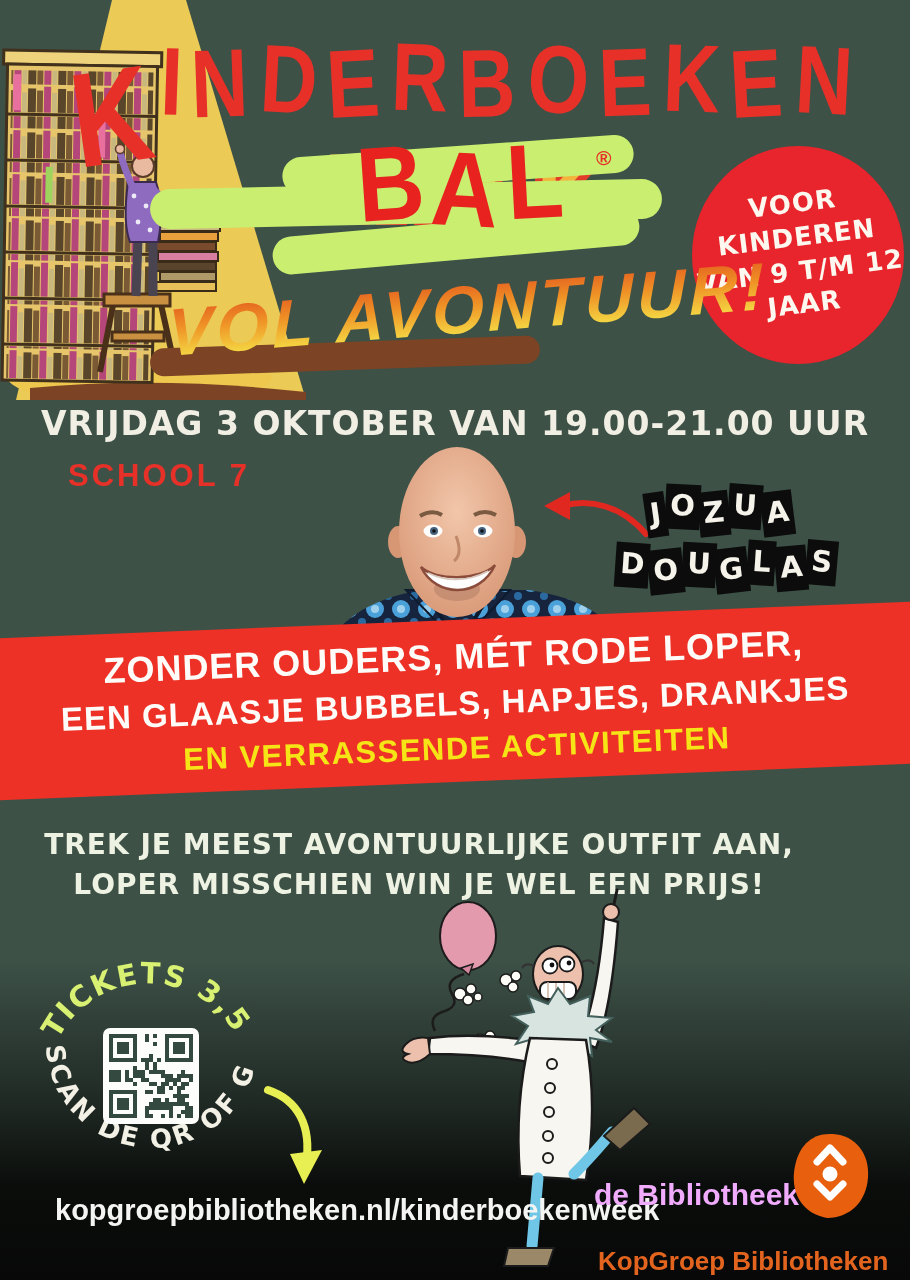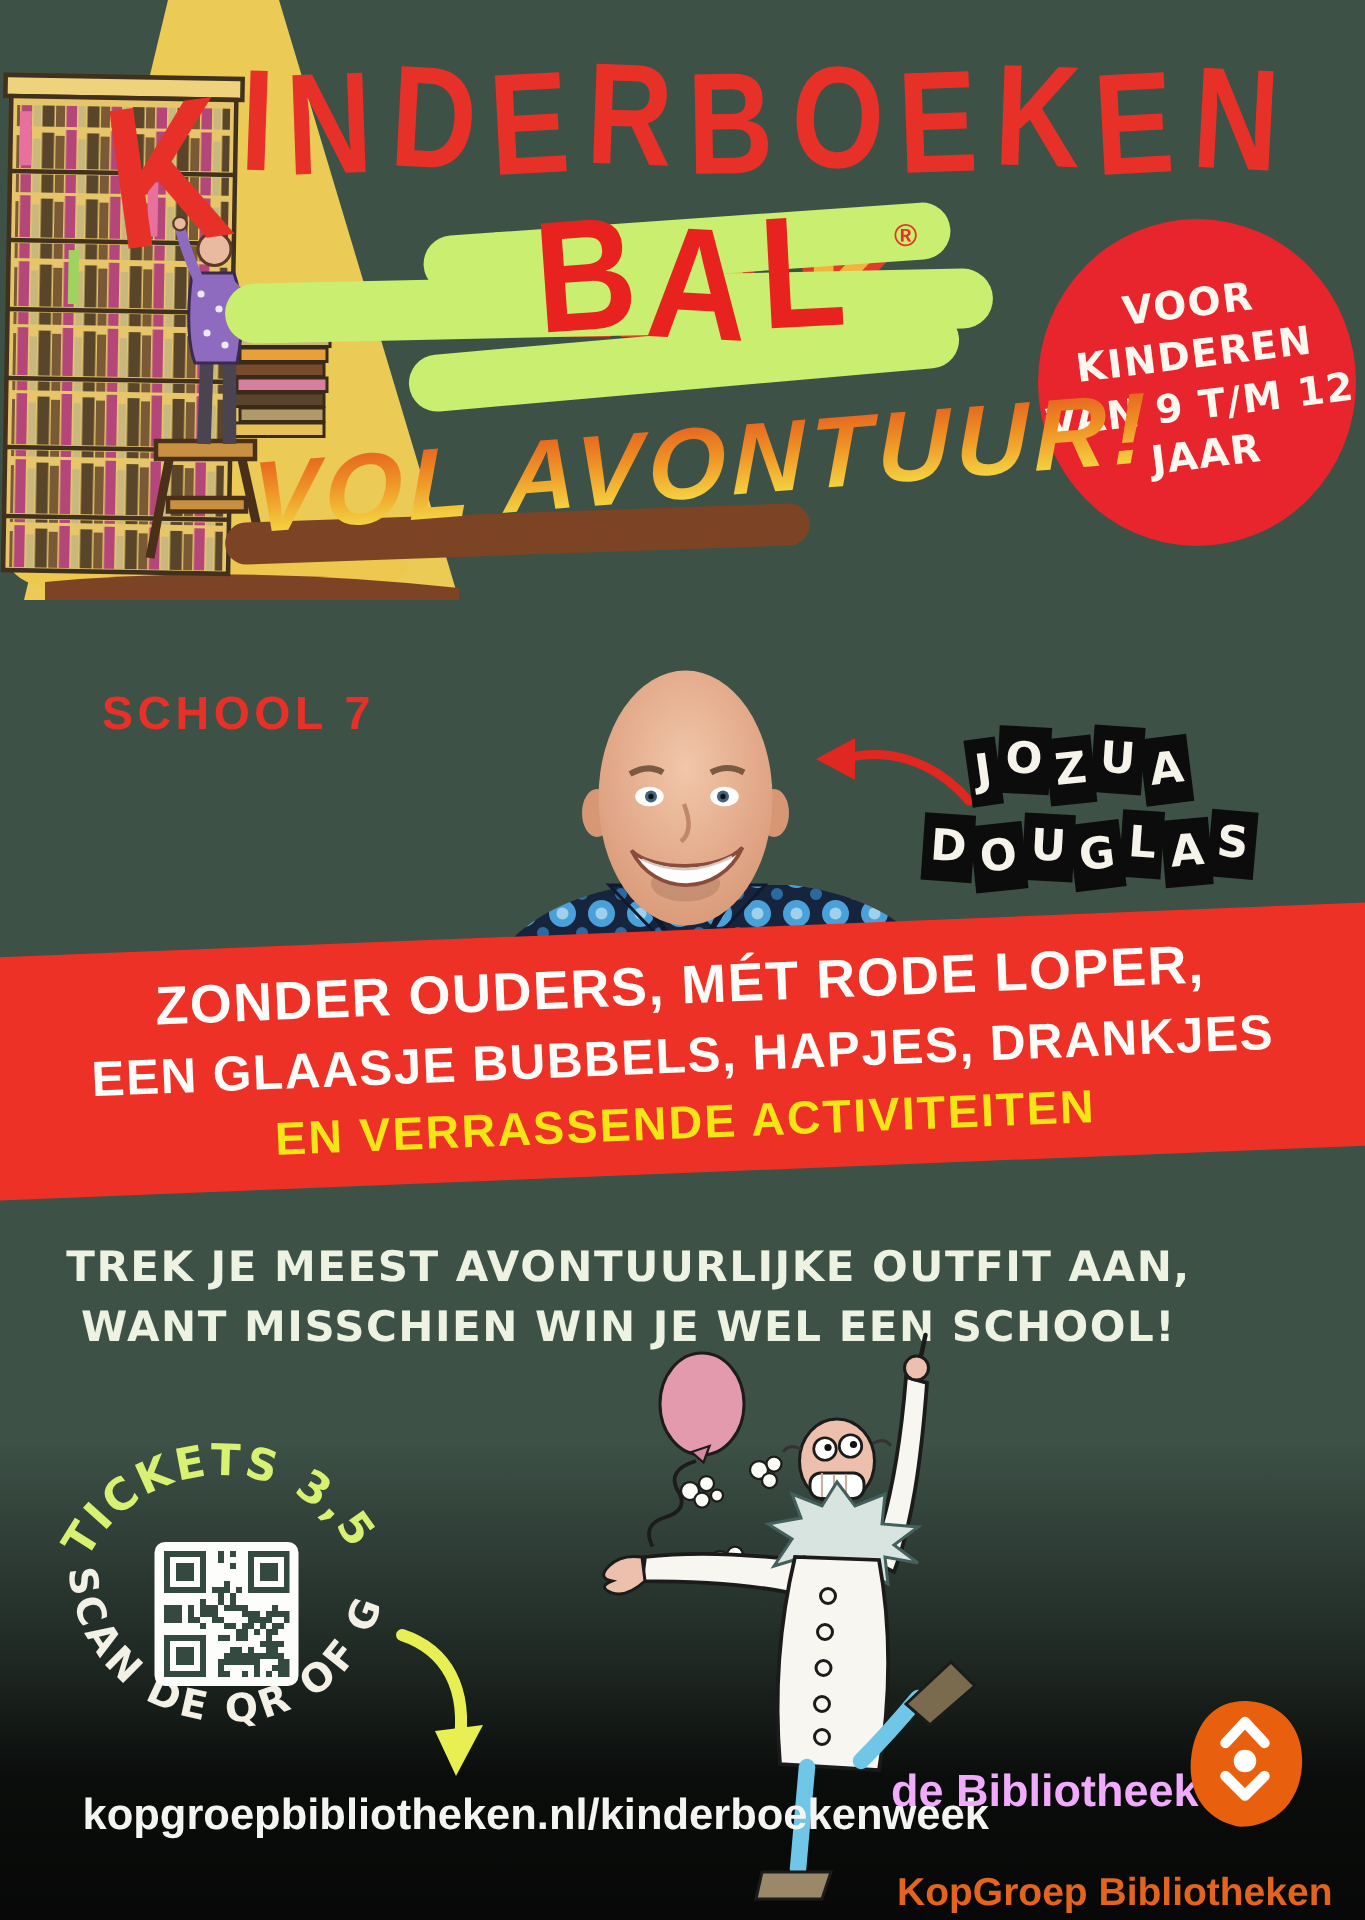--- a/index.html
+++ b/index.html
@@ -205,20 +205,21 @@
     <div class="badge-text">
       <div>VOOR</div>
       <div>KINDEREN</div>
       <div>VAN 9 T/M 12</div>
       <div>JAAR</div>
     </div>
   </div>
 
   <div class="abs tagline">VOL AVONTUUR!</div>
 
+  <div class="abs datetime">VRIJDAG 3 OKTOBER VAN 19.00-21.00 UUR</div>
   <div class="abs location">SCHOOL 7</div>
 
   <svg id="jozua-photo" class="abs" width="330" height="225" viewBox="0 0 330 225">
     <defs>
       <radialGradient id="skin" cx="50%" cy="38%" r="70%">
         <stop offset="0%" stop-color="#f2c6aa"></stop>
           <stop offset="100%" stop-color="#d79674"></stop>
       </radialGradient>
       <pattern id="shirtpat" width="26" height="26" patternUnits="userSpaceOnUse">
         <rect width="26" height="26" fill="#16243e"></rect>
@@ -275,21 +276,21 @@
       <span class="lt" style="transform: rotate(6deg) translateY(-2px);">S</span>
     </div>
 
   <div class="abs banner">
     <div class="banner-line1">ZONDER OUDERS, MÉT RODE LOPER,</div>
     <div class="banner-line2">EEN GLAASJE BUBBELS, HAPJES, DRANKJES</div>
     <div class="banner-line3">EN VERRASSENDE ACTIVITEITEN</div>
   </div>
 
   <div class="abs outfit1">TREK JE MEEST AVONTUURLIJKE OUTFIT AAN,</div>
-  <div class="abs outfit2">WANT MISSCHIEN WIN JE WEL EEN SCHOOL!</div>
+  <div class="abs outfit2">LOPER MISSCHIEN WIN JE WEL EEN PRIJS!</div>
 
   <div class="abs bottom-fade"></div>
 
   <svg id="professor-art" class="abs" width="310" height="392" viewBox="0 0 310 392">
     <g>
       <ellipse cx="100" cy="48" rx="28" ry="34" fill="#e39aad" stroke="#1c1c1c" stroke-width="2"></ellipse>
       <path d="M93,80 l12,-4 l-4,11 z" fill="#d787a0" stroke="#1c1c1c" stroke-width="1.5"></path>
       <path d="M96,86 q-20,6 -12,20 q8,13 -10,18 q-14,5 -7,19" fill="none" stroke="#1c1c1c" stroke-width="2.5"></path>
     </g>
     <g fill="#fdfdf8" stroke="#1c1c1c" stroke-width="1.5">

